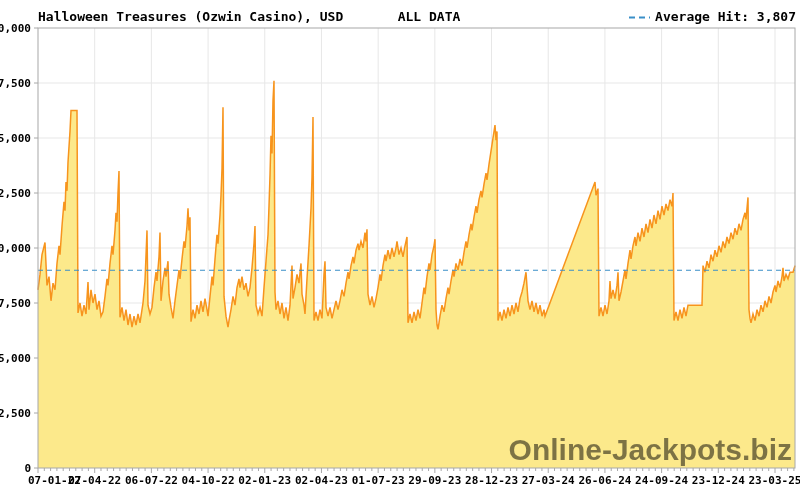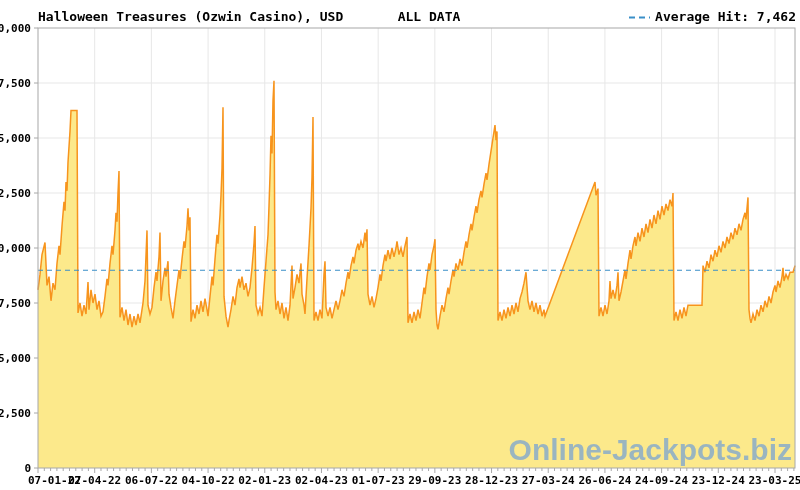--- a/index.html
+++ b/index.html
@@ -17,21 +17,21 @@
 </head>
 <body>
 
 <div id="page">
   <div class="hdr" id="chart-title">Halloween Treasures (Ozwin Casino), USD</div>
   <div class="hdr" id="range-label">ALL DATA</div>
   <div class="hdr" id="legend">
     <svg width="23" height="7">
       <line id="legend-dash" x1="1" y1="3.5" x2="22" y2="3.5" stroke-width="2" stroke-dasharray="6,4" stroke="#3A8FC8"></line>
     </svg>
-    <span>Average Hit: 7,462</span>
+    <span>Average Hit: 3,807</span>
   </div>
   <svg id="plot" width="800" height="490" style="position:absolute;left:0;top:0;">
     <g id="g-grid">
         <line x1="38" x2="795" y1="413" y2="413" stroke="#E7E7E7" stroke-width="1"></line>
         <line x1="38" x2="795" y1="358" y2="358" stroke="#E7E7E7" stroke-width="1"></line>
         <line x1="38" x2="795" y1="303" y2="303" stroke="#E7E7E7" stroke-width="1"></line>
         <line x1="38" x2="795" y1="248" y2="248" stroke="#E7E7E7" stroke-width="1"></line>
         <line x1="38" x2="795" y1="193" y2="193" stroke="#E7E7E7" stroke-width="1"></line>
         <line x1="38" x2="795" y1="138" y2="138" stroke="#E7E7E7" stroke-width="1"></line>
         <line x1="38" x2="795" y1="83" y2="83" stroke="#E7E7E7" stroke-width="1"></line>
@@ -206,14 +206,14 @@
         <text x="378.1538461538462" y="484" text-anchor="middle">01-07-23</text>
         <text x="434.84615384615387" y="484" text-anchor="middle">29-09-23</text>
         <text x="491.53846153846155" y="484" text-anchor="middle">28-12-23</text>
         <text x="548.2307692307693" y="484" text-anchor="middle">27-03-24</text>
         <text x="604.9230769230769" y="484" text-anchor="middle">26-06-24</text>
         <text x="661.6153846153846" y="484" text-anchor="middle">24-09-24</text>
         <text x="718.3076923076924" y="484" text-anchor="middle">23-12-24</text>
         <text x="775" y="484" text-anchor="middle">23-03-25</text>
       </g>
   </svg>
-  <div id="wm" style="color: #3b82f6;">Online-Jackpots.biz</div>
+  <div id="wm" style="color: #000000;">Online-Jackpots.biz</div>
 </div>
 
 </body></html>

